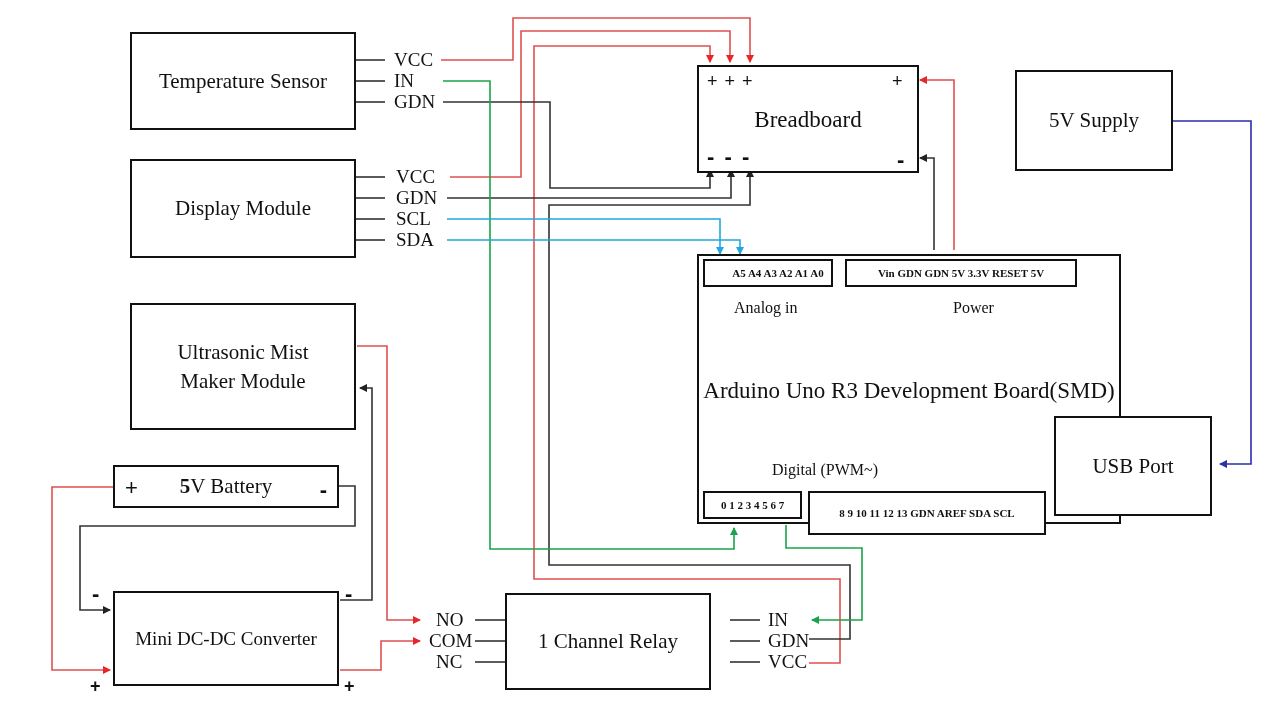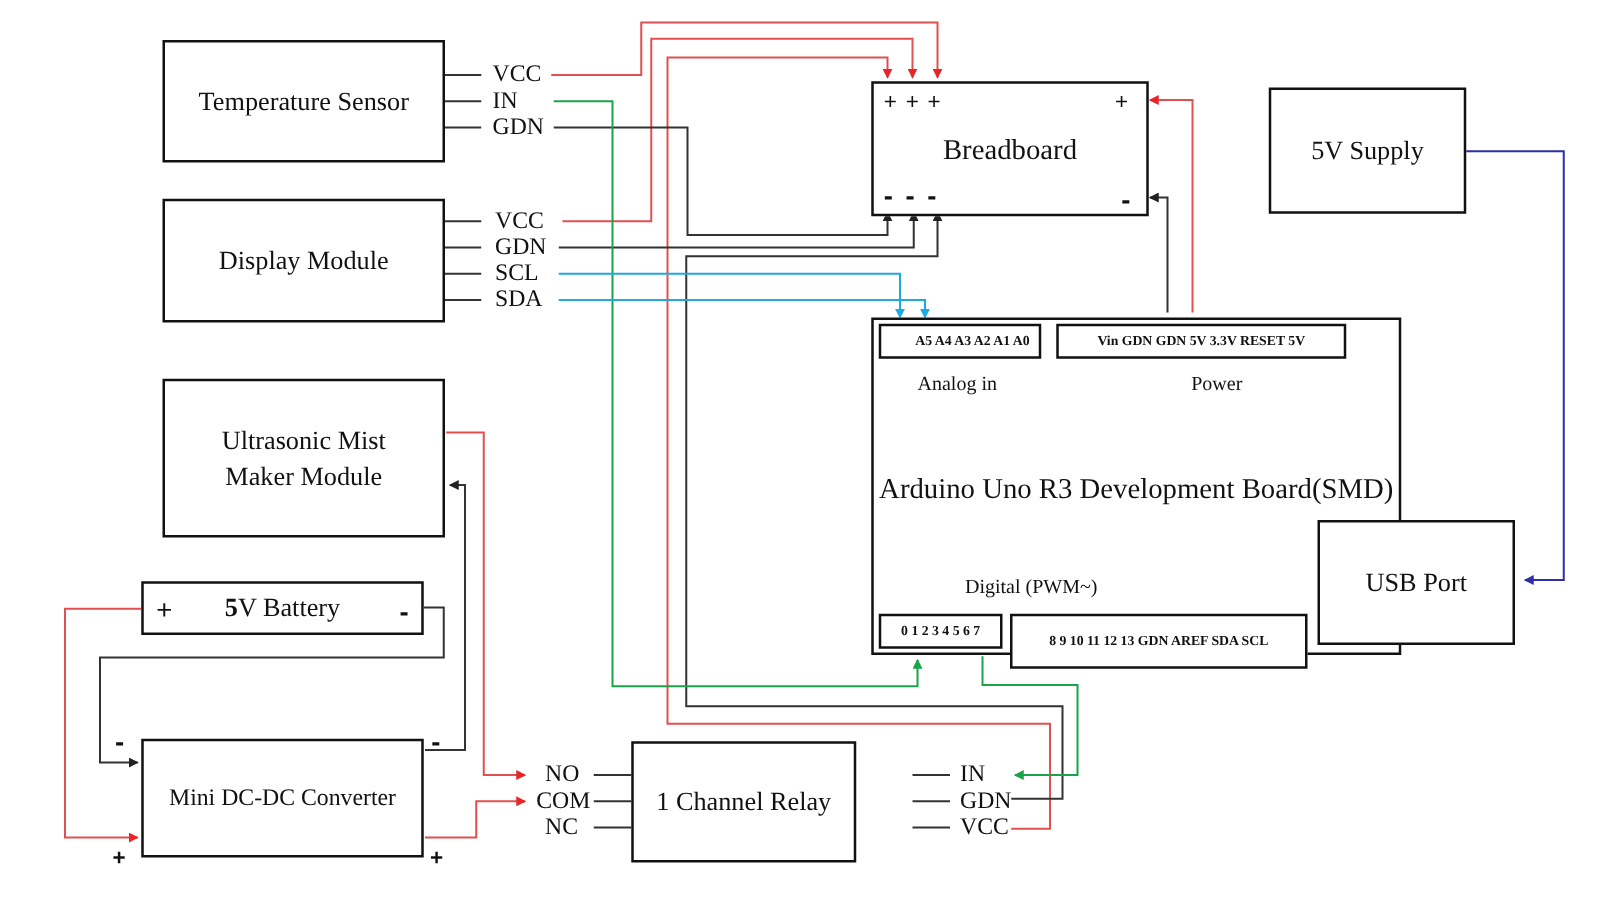--- a/index.html
+++ b/index.html
@@ -115,21 +115,21 @@
 </div>
 
 <div class="box" style="left:113px;top:591px;width:226px;height:95px;">
   <span class="title" style="font-size:19px;">Mini DC-DC Converter</span>
 </div>
 <span class="sign" style="left:92px;top:585px;font-size:22px;">-</span>
 <span class="sign" style="left:345px;top:585px;font-size:22px;">-</span>
 <span class="sign" style="left:90px;top:677px;">+</span>
 <span class="sign" style="left:344px;top:677px;">+</span>
 
-<div class="box" style="left:505px;top:593px;width:180px;height:97px;">
+<div class="box" style="left:505px;top:593px;width:206px;height:97px;">
   <span class="title">1 Channel Relay</span>
 </div>
 <span class="pin" style="left:436px;top:611px;">NO</span>
 <span class="pin" style="left:429px;top:632px;">COM</span>
 <span class="pin" style="left:436px;top:653px;">NC</span>
 <span class="pin" style="left:768px;top:611px;">IN</span>
 <span class="pin" style="left:768px;top:632px;">GDN</span>
 <span class="pin" style="left:768px;top:653px;">VCC</span>
 
 <div class="box" style="left:697px;top:65px;width:222px;height:108px;">

